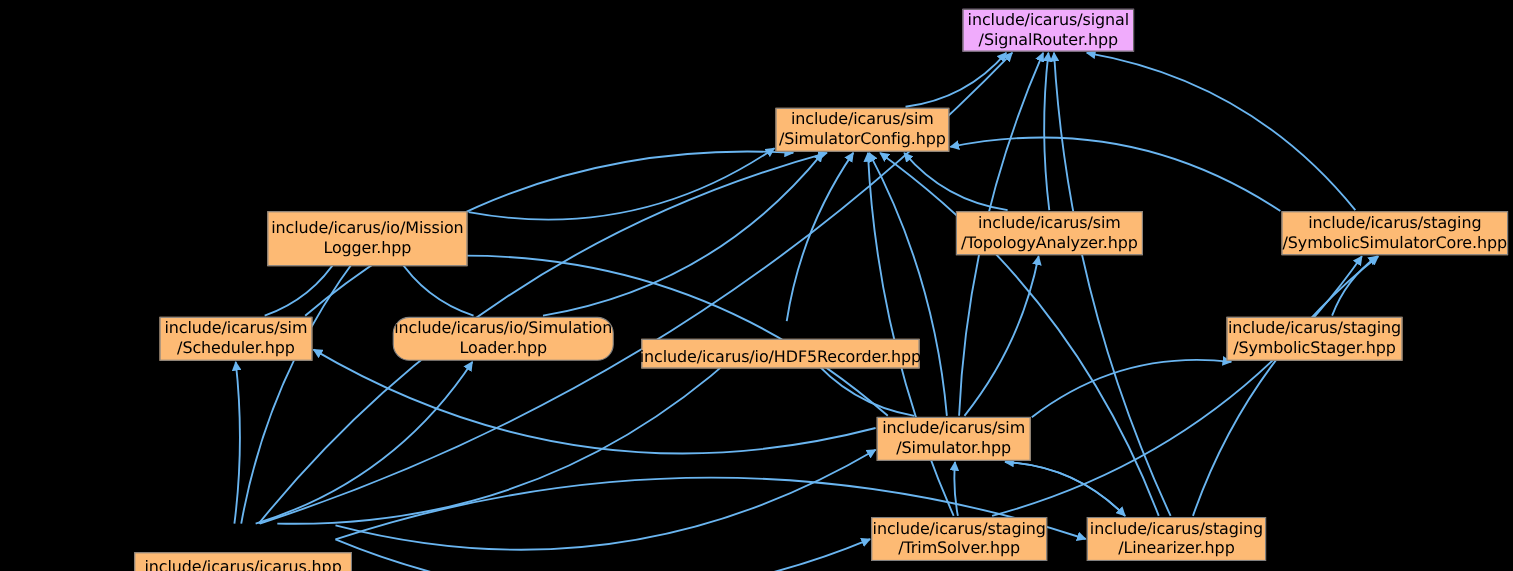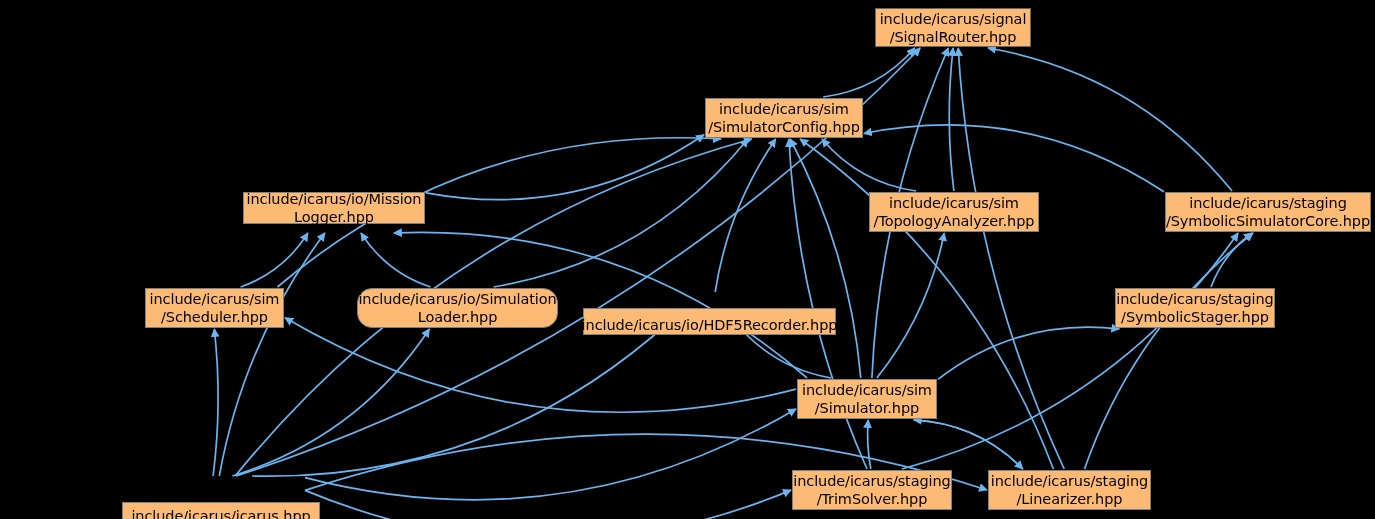--- a/index.html
+++ b/index.html
@@ -31,21 +31,21 @@
     font-size: 14.5px;
     line-height: 18px;
     display: flex;
     align-items: center;
     justify-content: center;
     text-align: center;
     white-space: pre-line;
     letter-spacing: -0.1px;
   }
   .node.root {
-    background: #fdba74;
+    background: #f0abfc;
     border: 1px solid #666666;
   }
   .node-label {
     display: block;
     white-space: pre-line;
   }
 </style>
 </head>
 <body>
 
@@ -93,21 +93,21 @@
         <path d="M 913.7,420.0 Q 977.8,423.3 1022.8,469.0" marker-end="url(#arrow)"></path>
         <path d="M 305.0,490.4 Q 548.1,591.3 791.0,490.1" marker-end="url(#arrow)"></path>
         <path d="M 305.0,490.4 Q 645.9,378.2 987.0,490.0" marker-end="url(#arrow)"></path>
       </g>
   </svg>
   <div id="node-layer">
       <div class="node root" style="left: 875px; top: 8px; width: 156px; height: 39px;"><span class="node-label">include/icarus/signal
 /SignalRouter.hpp</span></div>
       <div class="node" style="left: 705px; top: 98px; width: 158px; height: 40px;"><span class="node-label">include/icarus/sim
 /SimulatorConfig.hpp</span></div>
-      <div class="node" style="left: 243px; top: 192px; width: 182px; height: 32px;"><span class="node-label">include/icarus/io/Mission
+      <div class="node" style="left: 243px; top: 192px; width: 182px; height: 50px;"><span class="node-label">include/icarus/io/Mission
 Logger.hpp</span></div>
       <div class="node" style="left: 869px; top: 192px; width: 170px; height: 40px;"><span class="node-label">include/icarus/sim
 /TopologyAnalyzer.hpp</span></div>
       <div class="node" style="left: 1165px; top: 192px; width: 206px; height: 40px;"><span class="node-label">include/icarus/staging
 /SymbolicSimulatorCore.hpp</span></div>
       <div class="node" style="left: 145px; top: 288px; width: 139px; height: 40px;"><span class="node-label">include/icarus/sim
 /Scheduler.hpp</span></div>
       <div class="node" style="left: 357px; top: 288px; width: 201px; height: 40px; border-radius: 15px;"><span class="node-label">include/icarus/io/Simulation
 Loader.hpp</span></div>
       <div class="node" style="left: 583px; top: 308px; width: 253px; height: 27px; align-items: flex-end;"><span class="node-label">include/icarus/io/HDF5Recorder.hpp</span></div>

